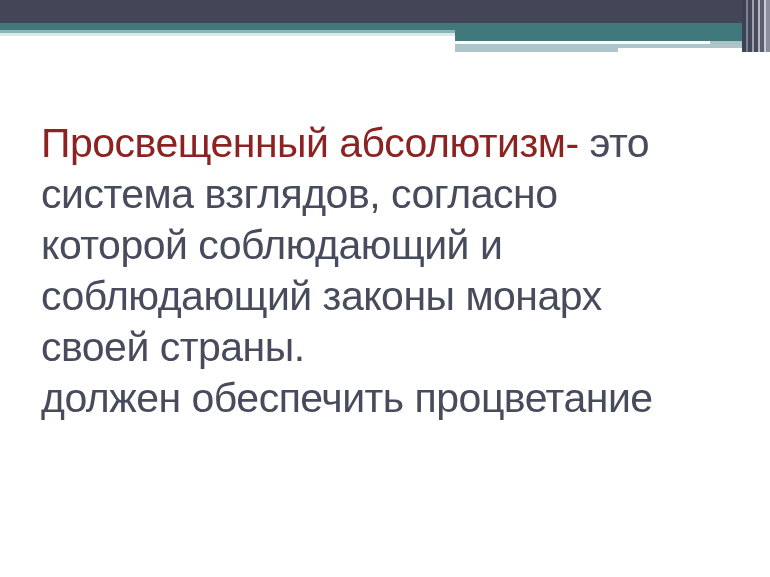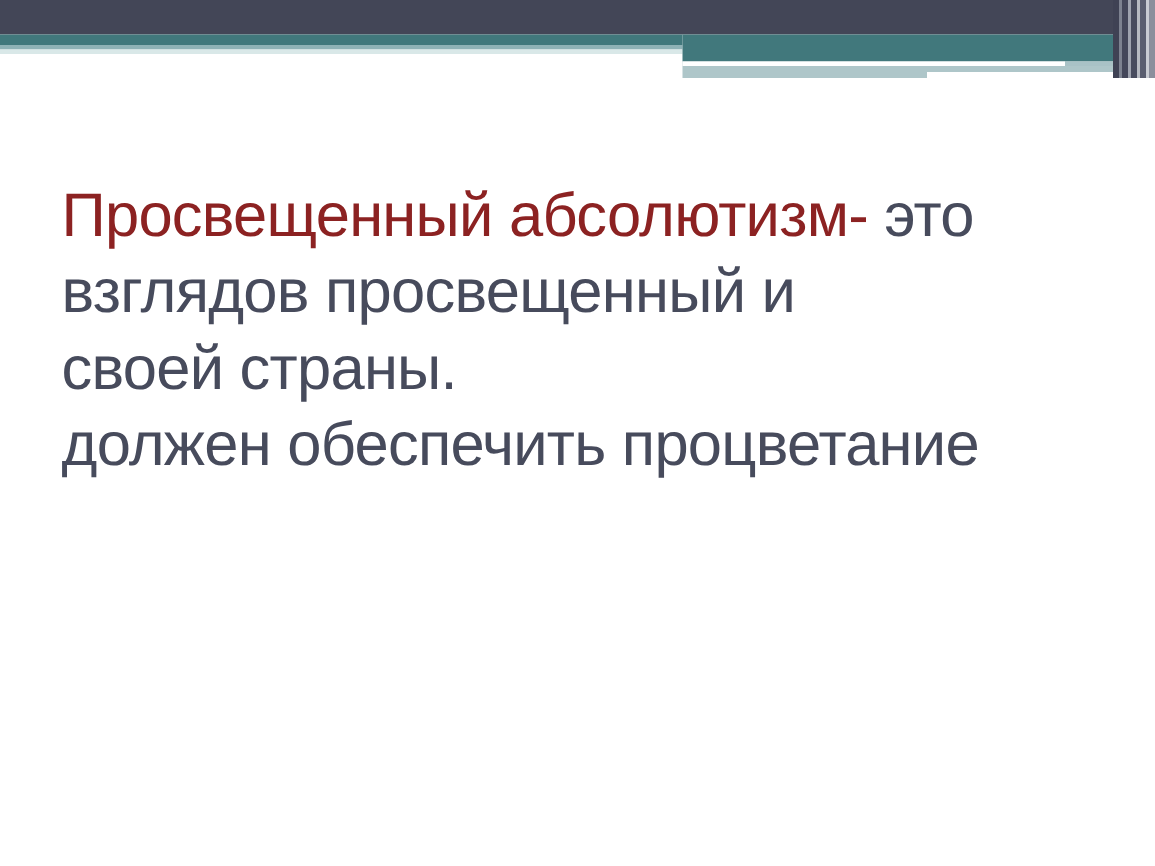--- a/index.html
+++ b/index.html
@@ -116,18 +116,20 @@
     <div class="s s4"></div>
     <div class="s s5"></div>
     <div class="s s6"></div>
     <div class="s s7"></div>
     <div class="s s8"></div>
     <div class="s s9"></div>
   </div>
 
   <div class="text-block">
     <div class="line"><span class="accent-red">Просвещенный абсолютизм-</span><span> это</span></div>
-    <div class="line">взглядов просвещенный и</div>
+    <div class="line">система взглядов, согласно</div>
+    <div class="line">которой соблюдающий и</div>
+    <div class="line">соблюдающий законы монарх</div>
     <div class="line">своей страны.</div>
     <div class="line">должен обеспечить процветание</div>
   </div>
 
 </div>
 
 </body></html>

